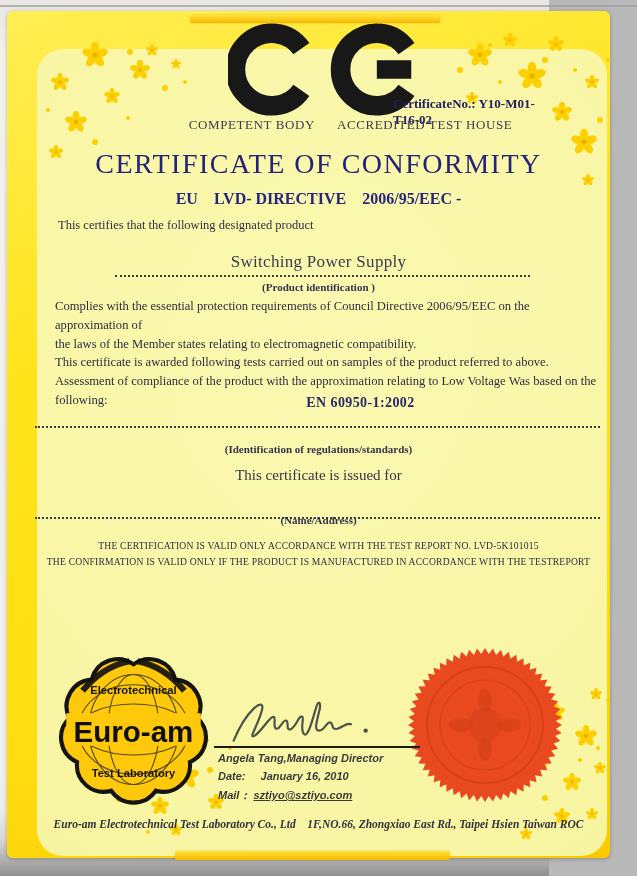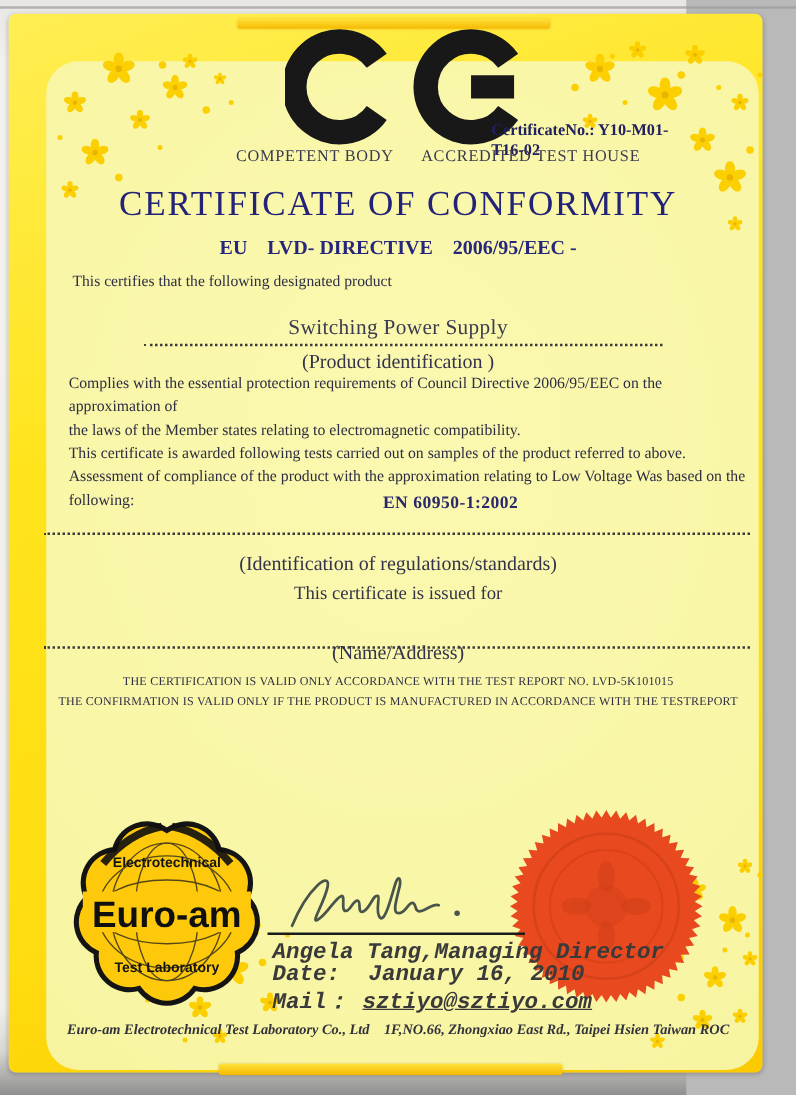--- a/index.html
+++ b/index.html
@@ -15,29 +15,29 @@
   .abs{position:absolute;}
   .center{left:0;width:637px;text-align:center;}
   .pre{white-space:pre;}
   .body-ink{color:#2f2f46;}
   .cert-no{font-weight:bold;font-size:13px;color:#21215f;}
   .competent{font-size:13px;letter-spacing:.6px;color:#3a3a52;}
   .title{font-size:28px;letter-spacing:1.5px;color:#232377;}
   .directive{font-size:16px;font-weight:bold;color:#26267c;}
   .small-line{font-size:12.5px;}
   .product{font-size:17px;color:#3a3a50;letter-spacing:.3px;}
-  .caption{font-size:16px;color:#33334d;}
+  .caption{font-size:11px;color:#33334d;font-weight:bold;}
   .dotted{border-bottom:2px dotted #3c3c3c;height:0;}
   .para{font-size:12.6px;line-height:18.8px;color:#2d2d42;}
   .en-code{font-size:14px;font-weight:bold;color:#28286a;letter-spacing:.4px;padding-left:42px;}
   .issued{font-size:15px;color:#33334a;}
   .company{font-size:15.5px;color:#36364a;letter-spacing:.2px;}
   .valid{font-size:9.6px;color:#2e2e44;letter-spacing:.2px;}
-  .sigblock{font-family:Liberation Mono, monospace;font-style:italic;font-weight:bold;
-    font-size:18px;color:#3a3a3a;}
+  .sigblock{font-family:Liberation Sans, sans-serif;font-style:italic;font-weight:bold;
+    font-size:11px;color:#3a3a3a;}
   .sig-line{background:#1b1b1b;height:2px;}
   .mail-underline{text-decoration:underline;}
   .footer{font-size:11.5px;font-style:italic;font-weight:bold;color:#32323c;}
   .gold-bar{background:linear-gradient(180deg,#ffe23a,#f5b900);border-radius:2px;
     box-shadow:0 0 2px rgba(180,120,0,.4);}
   svg text{font-family:"Liberation Sans",sans-serif;}
 </style>
 </head>
 <body>
 

